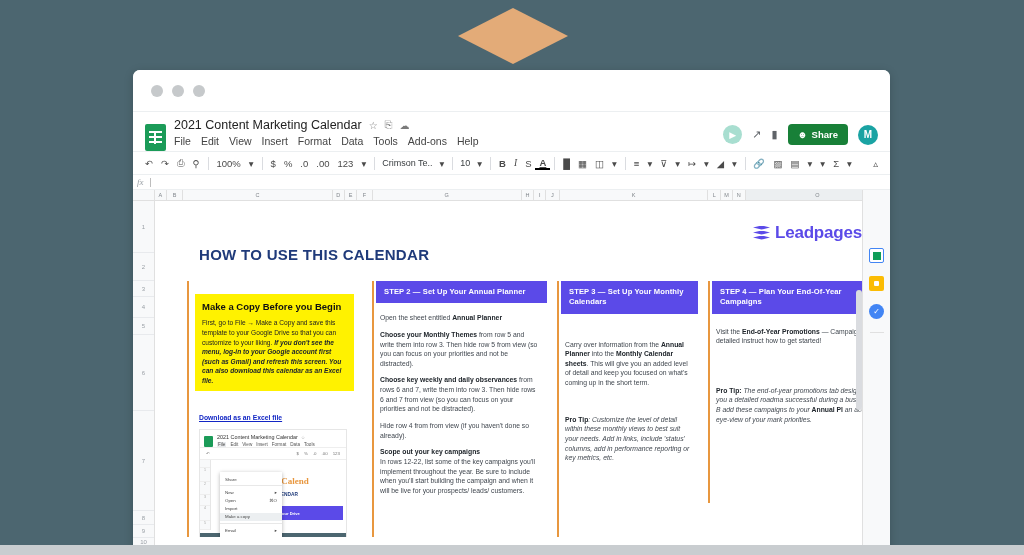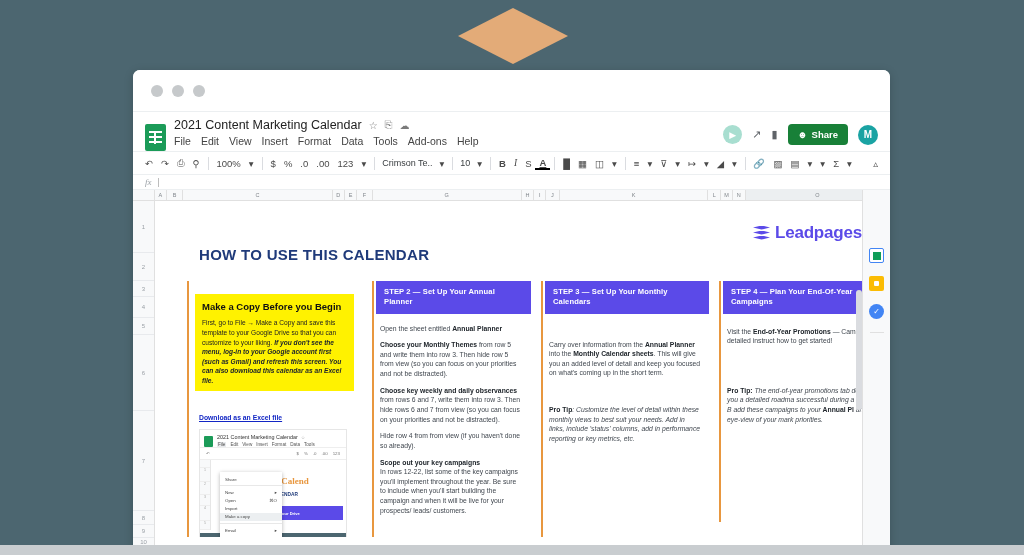--- a/index.html
+++ b/index.html
@@ -98,21 +98,21 @@
     border:0; font-size:9px; color:#3c4043; padding:0 3px;
   }
   .tb-grow { flex:1; }
   .tb-bold { font-weight:bold; }
   .tb-ital { font-style:italic; font-family:"Liberation Serif",serif; }
   .tb-under { text-decoration:underline; font-weight:bold; border-bottom:2px solid #000;}
 
   
   .fbar {
     height:15px; display:flex; align-items:center;
-    border-bottom:1px solid #eceff1; padding-left:12px; gap:6px;
+    border-bottom:1px solid #eceff1; padding-left:4px; gap:6px;
   }
   .fbar .fx { font-family:"Liberation Serif",serif; font-style:italic; font-size:9px; color:#9aa0a6;}
   .fbar .caret { width:1px; height:9px; background:#bdbdbd; }
 
   
   .grid-wrap { position:relative; height:347px; display:flex; }
   .rowhdr { width:22px; background:#f8f9fa; border-right:1px solid #e0e0e0; }
   .rowhdr .cellnum {
     border-bottom:1px solid #e8eaed; font-size:6px; color:#9aa0a6;
     display:flex; align-items:center; justify-content:center;
@@ -404,33 +404,33 @@
                 <div class="hl">
                   <h4>Make a Copy Before you Begin</h4>
                   <p>
                     <span>First, go to File → Make a Copy and save this template to your Google Drive so that you can customize to your liking. </span><b>If you don't see the menu, log-in to your Google account first (such as Gmail) and refresh this screen. You can also download this calendar as an Excel file.</b>
                   </p>
                 </div>
                 <a class="dl-link">Download as an Excel file</a>
               </div>
             </div>
 
-            <div class="col" style="width:169px">
+            <div class="col" style="width:185px">
               <div class="col-sep"></div>
               <div class="step-head">STEP 2 — Set Up Your Annual Planner</div>
               <div class="step-body">
                 <p><span>Open the sheet entitled </span><b>Annual Planner</b></p>
                 <p><b>Choose your Monthly Themes</b><span> from row 5 and write them into row 3. Then hide row 5 from view (so you can focus on your priorities and not be distracted).</span></p>
                 <p><b>Choose key weekly and daily observances</b><span> from rows 6 and 7, write them into row 3. Then hide rows 6 and 7 from view (so you can focus on your priorities and not be distracted).</span></p>
                 <p>Hide row 4 from from view (if you haven't done so already).</p>
                 <p><b>Scope out your key campaigns</b><br><span>In rows 12-22, list some of the key campaigns you'll implement throughout the year. Be sure to include when you'll start building the campaign and when it will be live for your prospects/ leads/ customers.</span></p>
               </div>
             </div>
 
-            <div class="col" style="width:178px">
+            <div class="col" style="width:151px">
               <div class="col-sep"></div>
               <div class="step-head">STEP 3 — Set Up Your Monthly Calendars</div>
               <div class="step-body" style="padding-top:26px">
                 <p>
                   <span>Carry over information from the </span><b>Annual Planner</b><span> into the </span><b>Monthly Calendar sheets</b><span>. This will give you an added level of detail and keep you focused on what's coming up in the short term.</span>
                 </p>
                 <p style="margin-top:27px"><b>Pro Tip</b><i>: Customize the level of detail within these monthly views to best suit your needs. Add in links, include 'status' columns, add in performance reporting or key metrics, etc.</i></p>
               </div>
             </div>
 

